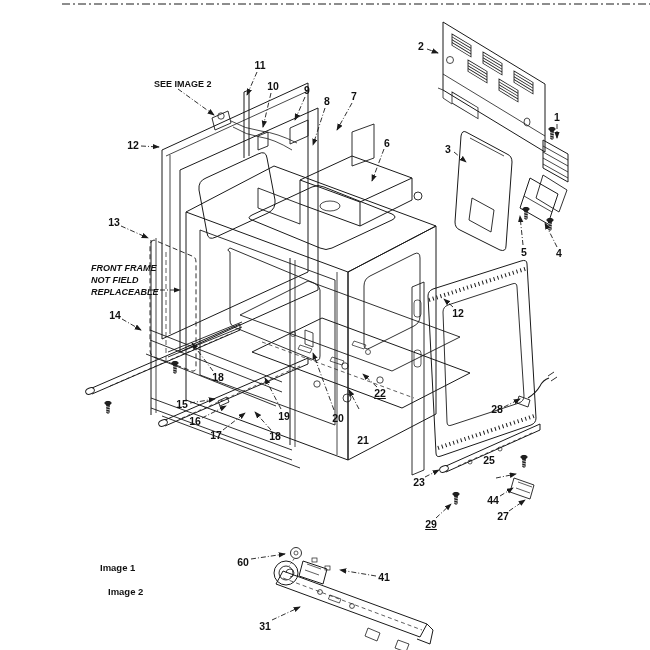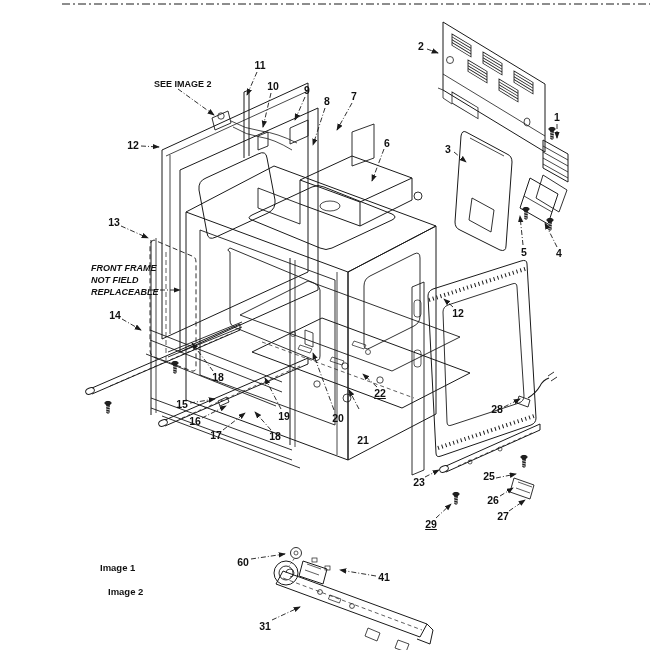--- a/index.html
+++ b/index.html
@@ -291,22 +291,22 @@
   <span class="co" style="left:195px;top:421px">16</span>
   <span class="co" style="left:216px;top:435px">17</span>
   <span class="co" style="left:218px;top:377px">18</span>
   <span class="co" style="left:275px;top:436px">18</span>
   <span class="co" style="left:284px;top:416px">19</span>
   <span class="co" style="left:338px;top:418px">20</span>
   <span class="co" style="left:363px;top:440px">21</span>
   <span class="co ul" style="left:380px;top:393px">22</span>
   <span class="co" style="left:419px;top:482px">23</span>
   <span class="co ul" style="left:431px;top:524px">29</span>
-  <span class="co" style="left:489px;top:476px">25</span>
-  <span class="co" style="left:493px;top:500px">26</span>
+  <span class="co" style="left:489px;top:460px">25</span>
+  <span class="co" style="left:493px;top:500px">44</span>
   <span class="co" style="left:503px;top:516px">27</span>
   <span class="co" style="left:497px;top:409px">28</span>
   <span class="co" style="left:384px;top:577px">41</span>
   <span class="co" style="left:243px;top:562px">60</span>
   <span class="co" style="left:265px;top:626px">31</span>
 </div>
 
 </div>
 
 </body></html>

